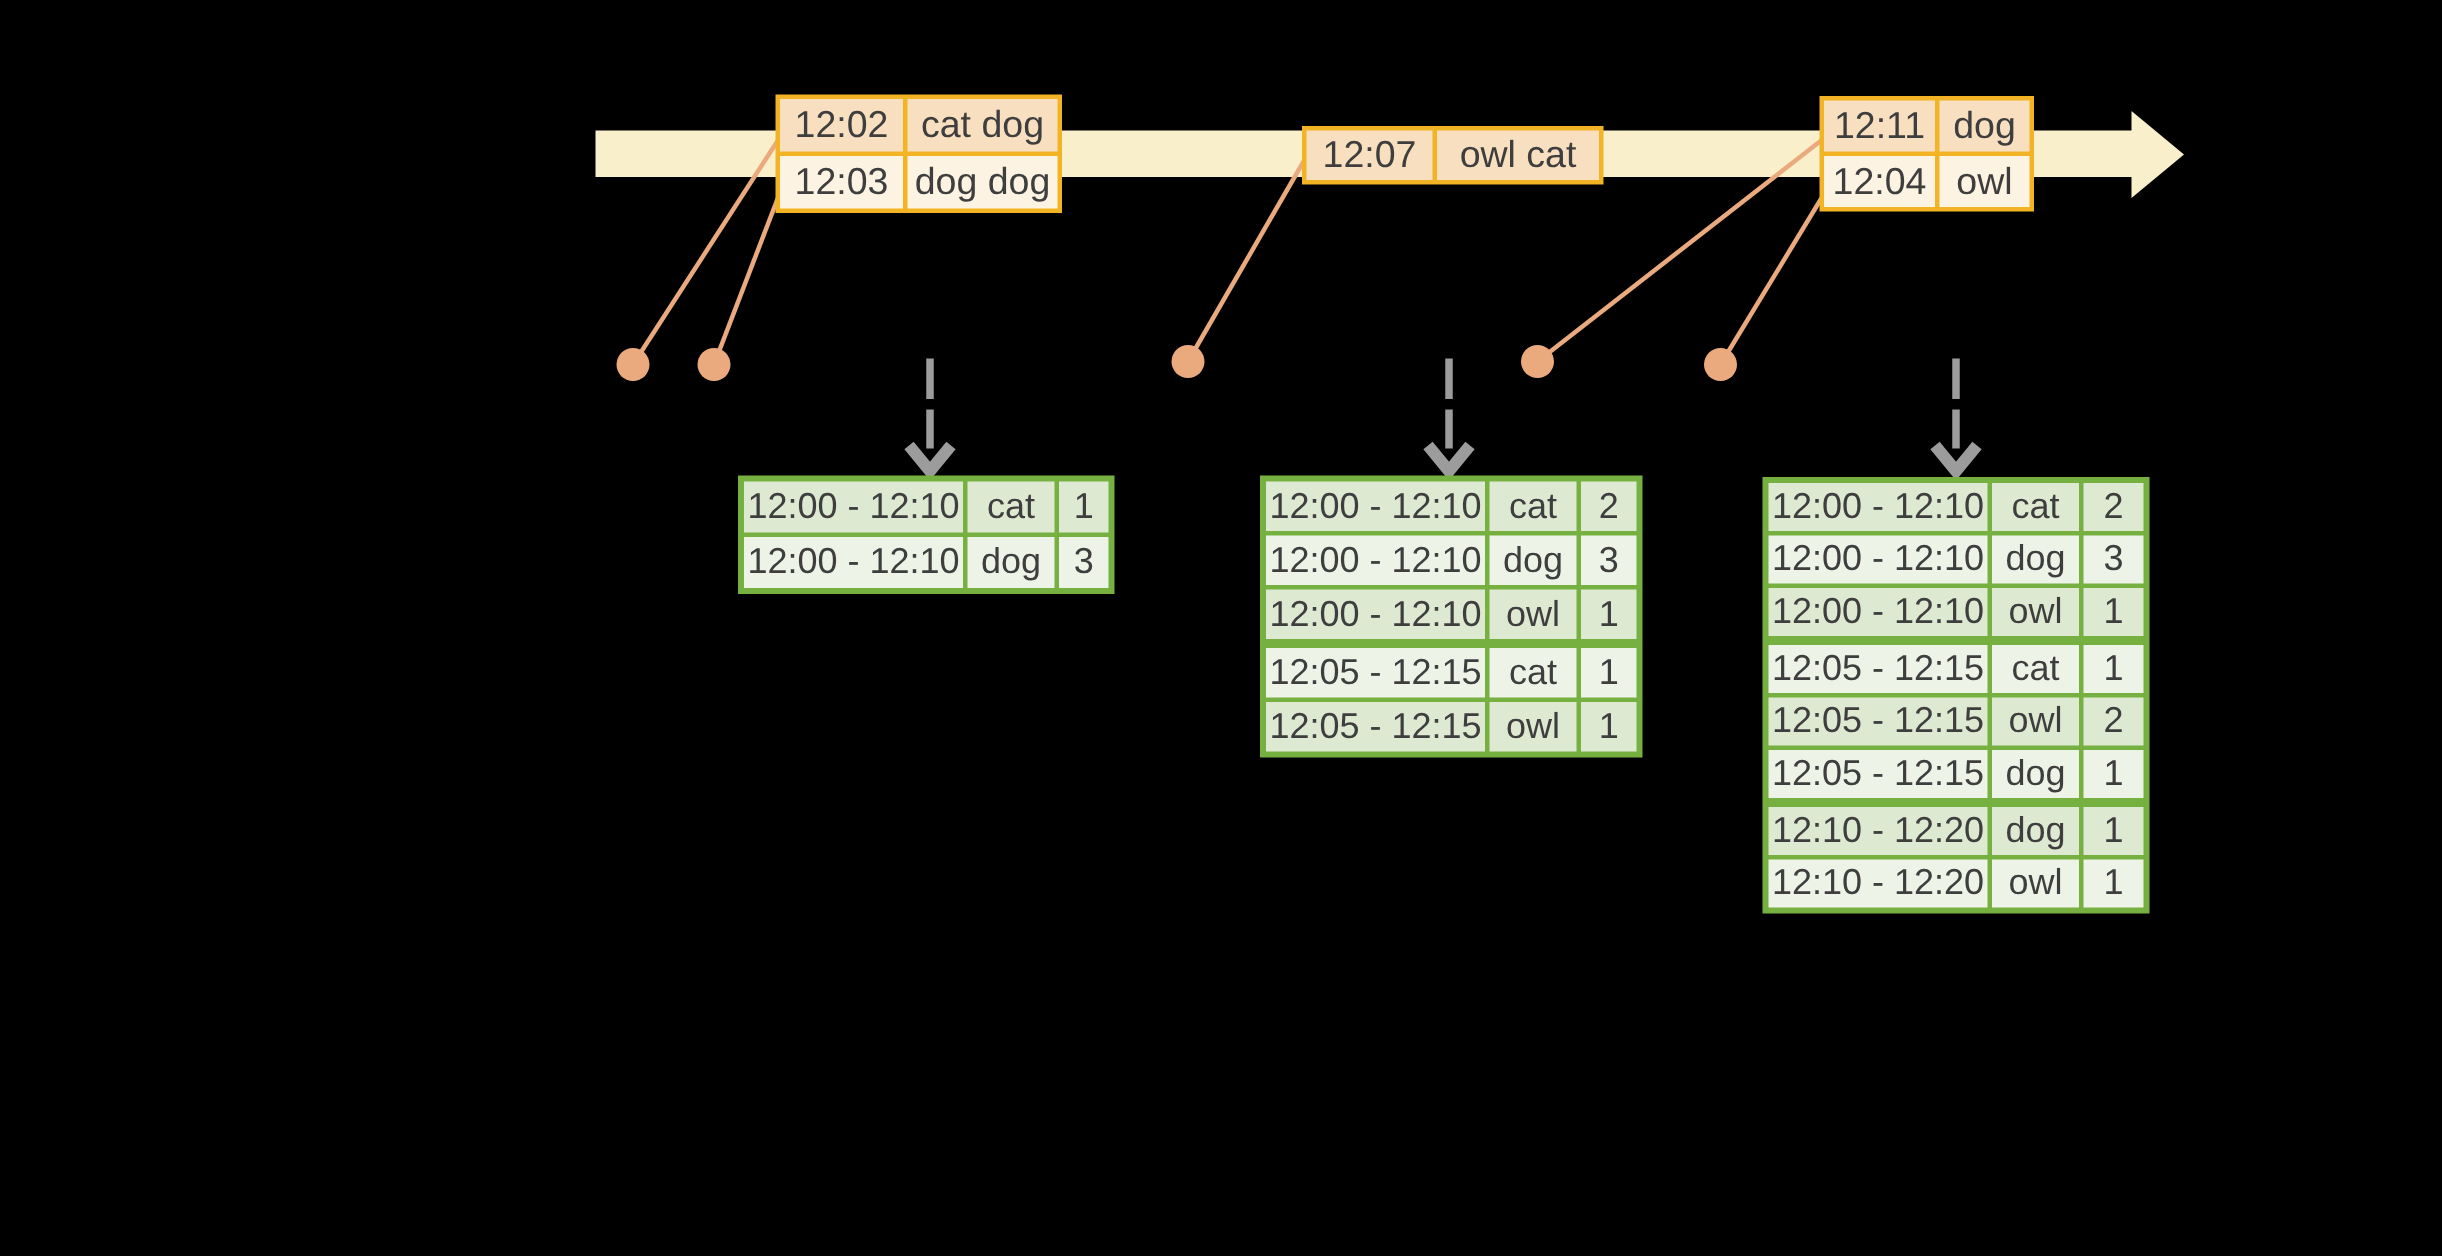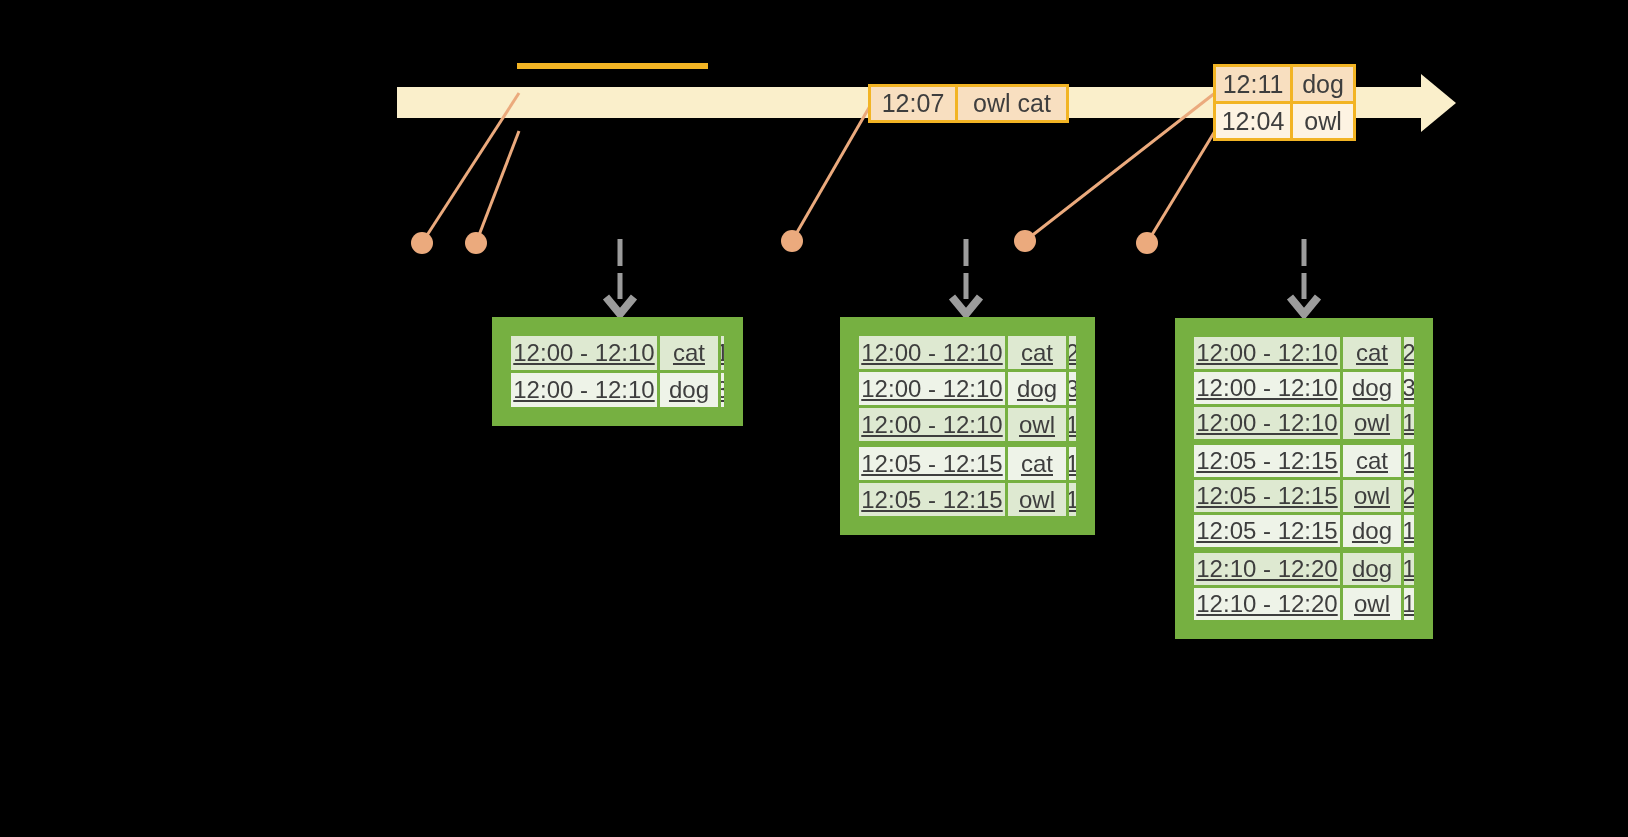--- a/index.html
+++ b/index.html
@@ -63,24 +63,23 @@
   .etable .trow.base .tcell { background: var(--event-row-peach, #f8dfc0); }
   .etable .trow.alt  .tcell { background: var(--event-row-cream, #fdf3e2); }
   .et-a { left: 517px; top: 63px; width: 191px; --c1: 82px; --rh: 35px; }
   .et-b { left: 868px; top: 84px; width: 201px; --c1: 84px; --rh: 33px; }
   .et-c { left: 1213px; top: 64px; width: 143px; --c1: 74px; --rh: 34px; }
 
   
   .rtable {
     position: absolute;
     background: var(--result-border, #76b041);
-    padding: 19px;
+    padding: 4px;
     z-index: 3;
     box-sizing: border-box;
-    text-decoration: underline;
   }
   .rtable .trow { grid-template-columns: 146px 58px 1fr; }
   .rtable .trow.group-start { margin-top: 6px; }
   .rtable .tcell { height: var(--rh, 33px); font-size: 24px; }
   .rtable .trow.base .tcell { background: var(--result-row-dark, #dee9d1); }
   .rtable .trow.alt  .tcell { background: var(--result-row-light, #eef3e8); }
   .rt-1 { left: 492px;  top: 317px; width: 251px; --rh: 34px; }
   .rt-2 { left: 840px;  top: 317px; width: 255px; --rh: 33px; }
   .rt-3 { left: 1175px; top: 318px; width: 258px; --rh: 32px; }
 </style>
@@ -114,20 +113,28 @@
       <line class="trigger" x1="966" y1="239" x2="966" y2="299"></line>
       <polyline class="trigger-head" points="952,297 966,314 980,297"></polyline>
     </g>
     <g>
       <line class="trigger" x1="1304" y1="239" x2="1304" y2="299"></line>
       <polyline class="trigger-head" points="1290,297 1304,314 1318,297"></polyline>
     </g>
   </svg>
 
   <div class="etable et-a">
+      <div class="trow base">
+        <div class="tcell c0">12:02</div>
+        <div class="tcell c1">cat dog</div>
+      </div>
+      <div class="trow alt">
+        <div class="tcell c0">12:03</div>
+        <div class="tcell c1">dog dog</div>
+      </div>
     </div>
   <div class="etable et-b">
       <div class="trow base">
         <div class="tcell c0">12:07</div>
         <div class="tcell c1">owl cat</div>
       </div>
     </div>
   <div class="etable et-c">
       <div class="trow base">
         <div class="tcell c0">12:11</div>

